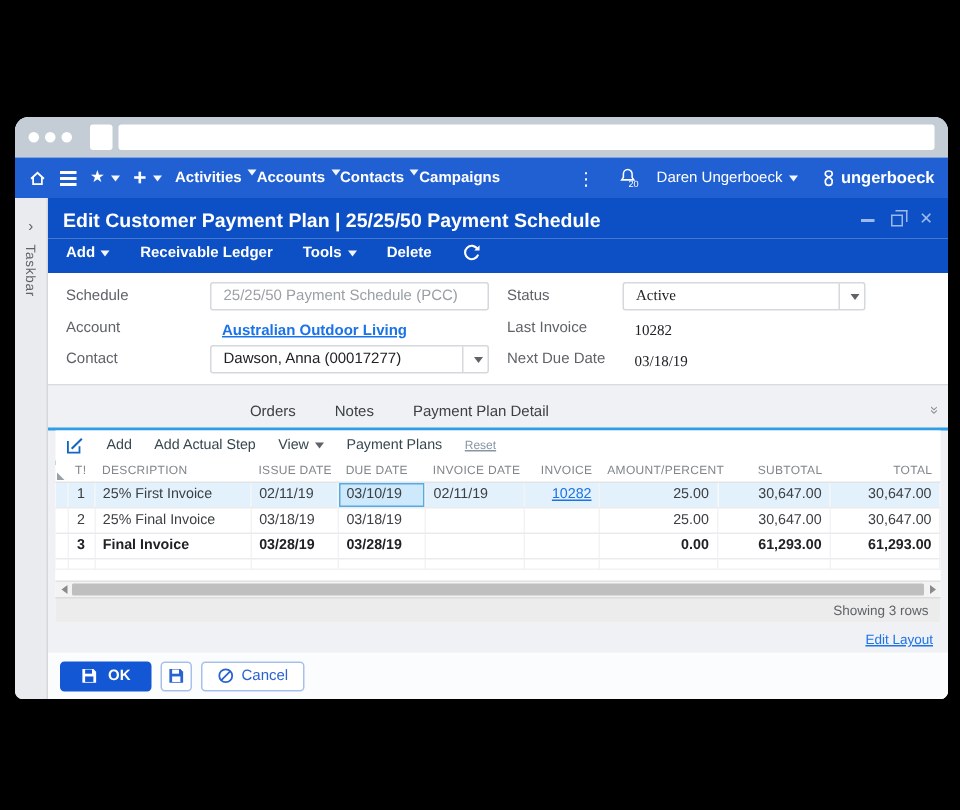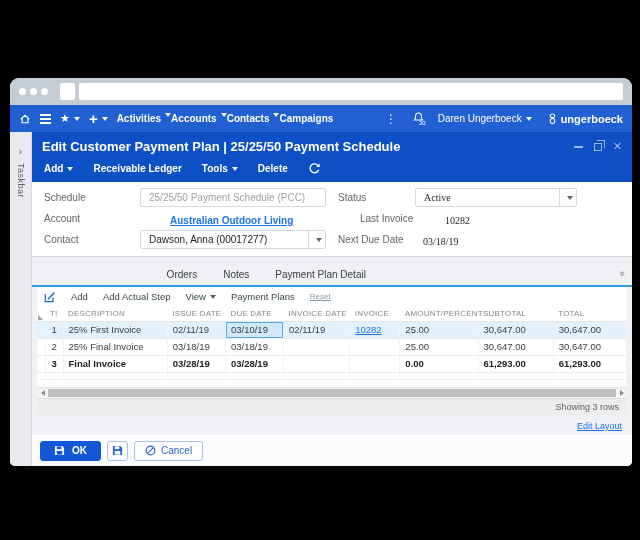--- a/index.html
+++ b/index.html
@@ -88,21 +88,21 @@
   .grid-toolbar { height:19px; display:flex; align-items:center; gap:15px; padding:0 7px;
                   font-size:9.5px; color:#37474f; flex:none; }
   .gt-item { display:flex; align-items:center; }
   .reset-link { font-size:8px; color:#8796a5; text-decoration:underline; }
 
   table { width:100%; border-collapse:collapse; table-layout:fixed; }
   th { font-size:8px; font-weight:normal; color:#80868b; text-align:left; height:15px;
        border-bottom:1px solid #e2e4e7; padding:0 5px; position:relative; letter-spacing:.2px; white-space:nowrap; }
   td { font-size:9.5px; color:#3c4043; height:17px; border-bottom:1px solid #e9ebed;
        border-right:1px solid #f2f3f5; padding:0 5px; white-space:nowrap; overflow:hidden; }
-  th.r, td.r { text-align:left; }
+  th.r, td.r { text-align:right; }
   td.ctr { text-align:center; padding:0 2px; }
   .corner-tri { position:absolute; left:1px; bottom:1px; width:0; height:0;
                 border-bottom:5px solid #9aa0a6; border-right:5px solid transparent; }
   tr.selected td { background:#e2f1fc; }
   tr.selected td.focus-cell { background:#cde9fb; box-shadow:inset 0 0 0 1px #57abe3; }
   tr.bold-row td { font-weight:bold; color:#202124; }
   td .cell-link { color:#1a73e8; text-decoration:underline; font-weight:normal; }
   tr.ghost td { height:7px; border-bottom:1px solid #f0f2f4; }
 
   .grid-filler { flex:1; background:#fff; min-height:4px; }
@@ -248,21 +248,21 @@
               <span class="combo">
                 <span class="val">Active</span>
                 <span class="dd">
                   <span class="caret gray"></span>
                 </span>
               </span>
             </span>
         </div>
         <div class="form-row">
           <span class="lbl c1">Account</span>
-          <span class="fld1" style="padding-left:8px;margin-left:22px;"><a class="link">Australian Outdoor Living</a></span>
+          <span class="fld1" style="padding-left:8px;"><a class="link">Australian Outdoor Living</a></span>
           <span class="lbl c2">Last Invoice</span>
           <span class="fld2" style="padding-left:8px;"><span class="plain-val">10282</span></span>
         </div>
         <div class="form-row">
           <span class="lbl c1">Contact</span>
           <span class="fld1">
               <span class="combo">
                 <span class="val">Dawson, Anna (00017277)</span>
                 <span class="dd">
                   <span class="caret gray"></span>

